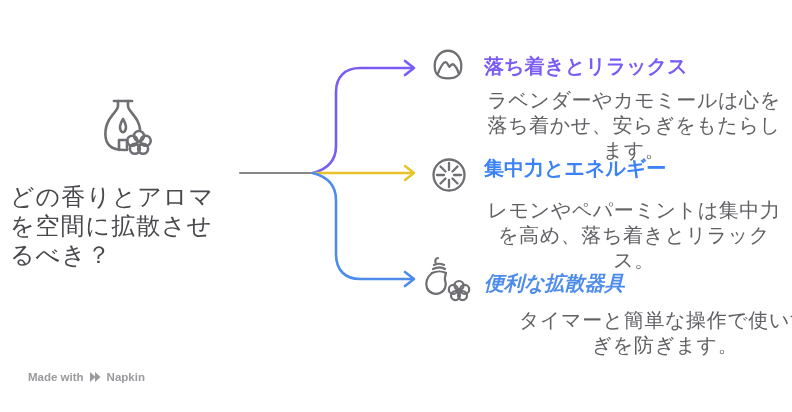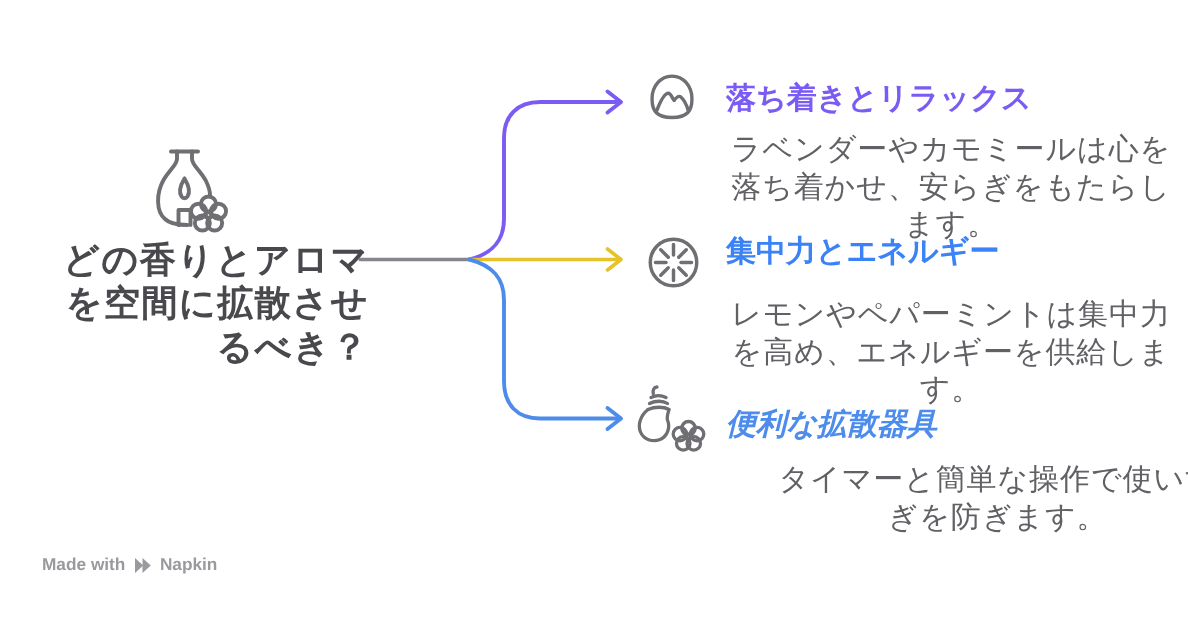--- a/index.html
+++ b/index.html
@@ -3,23 +3,23 @@
 <meta charset="utf-8">
 <style>
   * { margin:0; padding:0; box-sizing:border-box; }
   html,body { background:#ffffff; }
   .canvas {
     position:relative; width:792px; height:412px; background:#ffffff;
     overflow:hidden;
     font-family:"Liberation Sans","DejaVu Sans",sans-serif;
   }
   .question-text {
-    position:absolute; left:10px; top:159px; width:236px;
-    font-size:24px; line-height:29px; font-weight:700;
-    letter-spacing:1px; text-align:right; white-space:pre-line;
+    position:absolute; left:10px; top:182px; width:236px;
+    font-size:24px; line-height:29px; font-weight:400;
+    letter-spacing:1px; text-align:left; white-space:pre-line;
   }
   .question-icon { position:absolute; left:92px; top:96px; }
   .connectors { position:absolute; left:0; top:0; pointer-events:none; }
   .branch-icon { position:absolute; }
   .branch-title {
     position:absolute; left:484px;
     font-size:20px; line-height:24px; font-weight:800;
   }
   .branch-body {
     position:absolute; left:484px; width:300px;
@@ -85,21 +85,21 @@
       <path d="M23.5,16.5 L28.5,11.5"></path>
       <path d="M25,20 L32,20"></path>
       <path d="M23.5,23.5 L28.5,28.5"></path>
       <path d="M20,25 L20,32"></path>
       <path d="M16.5,23.5 L11.5,28.5"></path>
       <path d="M15,20 L8,20"></path>
       <path d="M16.5,16.5 L11.5,11.5"></path>
     </g>
   </svg>
   <div class="branch-title" style="top: 156px; color: #3b82f6;">集中力とエネルギー</div>
-  <div class="branch-body" style="top: 198px; color: rgb(96, 96, 101);">レモンやペパーミントは集中力を高め、エネルギーを供給します。</div>
+  <div class="branch-body" style="top: 198px; color: rgb(96, 96, 101);">レモンやペパーミントは集中力を高め、落ち着きとリラックス。</div>
 
   <svg class="branch-icon" style="left:423px; top:256px;" width="48" height="46" viewBox="0 0 48 46">
     <g fill="none" stroke-width="2.2" stroke-linecap="round" stroke-linejoin="round" stroke="#6e6e73">
       <path d="M15,2 C13,2 12,4 12.5,6.5"></path>
       <path d="M11,9 C14,7.5 18,7.5 21,9"></path>
       <path d="M10,13 C14,11 19,11 22,13"></path>
       <path d="M9,17 C13.5,15 19.5,15 23,17"></path>
       <path d="M9,17 C4,21 2,27 4,32 C6,37 12,39 17,37 C22,35 24,29 22,24 C21.3,22 22.5,19 23,17"></path>
       <circle cx="36" cy="29.5" r="4.5"></circle>
       <circle cx="41.7" cy="33.4" r="4.5"></circle>

